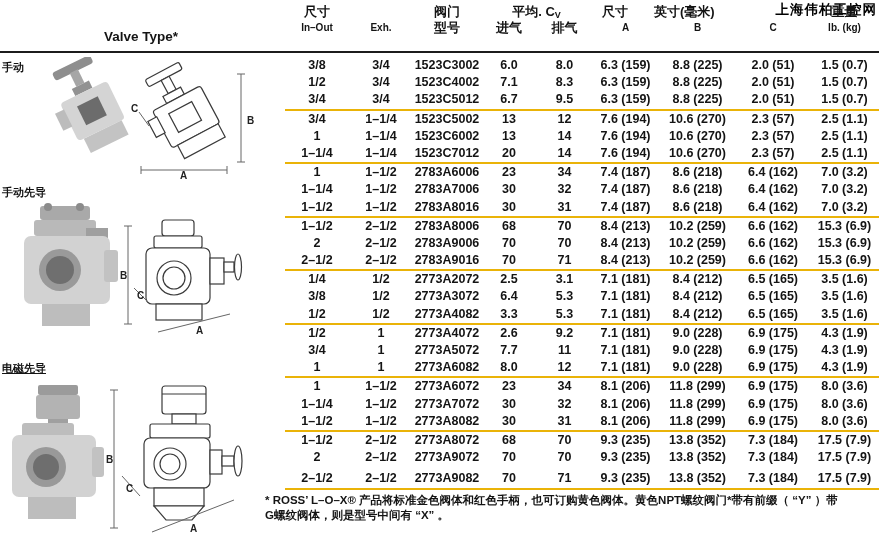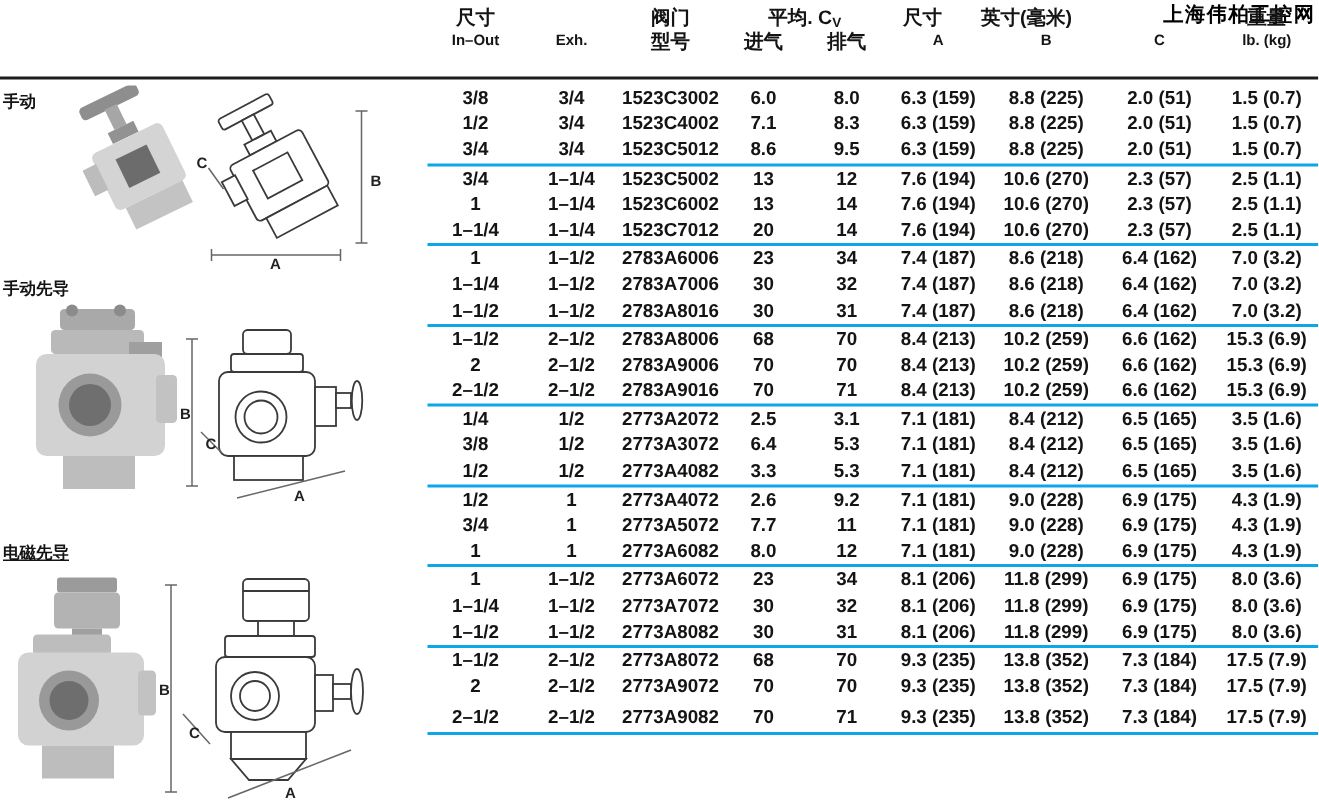--- a/index.html
+++ b/index.html
@@ -39,40 +39,41 @@
   .thead { position:absolute; top:3px; left:0; width:594px; }
   .h-line { height:16px; }
   .hcell {
     display:flex; align-items:flex-end; justify-content:center;
     font-weight:700; font-size:10px; line-height:15px; white-space:nowrap;
   }
   .hcell.cjk { font-size:13px; }
   .hcell sub { font-size:9px; line-height:9px; transform:translateY(1px); }
   .hcell.dims { justify-content:flex-start; padding-left:10px; gap:26px; }
   .tbody { position:absolute; top:57px; left:0; width:594px; }
-  .tgroup { border-bottom:2px solid #0ea5e9; }
+  .tgroup { border-bottom:2px solid #eab308; }
   .trow { height:17.2px; align-items:center; }
   .tcell {
     text-align:center; font-size:12.5px; font-weight:700;
     line-height:17.2px; white-space:nowrap;
   }
   .tgroup:last-child .trow:last-child { margin-top:4px; }
 
   .footnote {
     position:absolute; left:265px; top:493px; width:612px;
     font-size:11.5px; font-weight:700; line-height:15px;
   }
 </style>
 </head>
 <body>
 
 <div class="page">
 
   <div class="watermark">上海伟柏工控网</div>
 
+  <div class="vt-header">Valve Type*</div>
   <div class="rule-full"></div>
 
   <div class="section-label" id="sec-manual">手动</div>
   <div class="section-label" id="sec-manual-pilot">手动先导</div>
   <div class="section-label" id="sec-solenoid-pilot">电磁先导</div>
 
   <svg class="illus" style="left:46px;top:57px" width="86" height="112" viewBox="0 0 86 112">
     <g transform="rotate(-26 43 58)">
       <rect x="28" y="4" width="42" height="9" rx="3" fill="#8e8e8e"></rect>
       <rect x="44" y="12" width="9" height="15" fill="#a6a6a6"></rect>
@@ -232,21 +233,21 @@
             <div class="tcell">8.3</div>
             <div class="tcell">6.3 (159)</div>
             <div class="tcell">8.8 (225)</div>
             <div class="tcell">2.0 (51)</div>
             <div class="tcell">1.5 (0.7)</div>
           </div>
           <div class="trow">
             <div class="tcell">3/4</div>
             <div class="tcell">3/4</div>
             <div class="tcell">1523C5012</div>
-            <div class="tcell">8.6</div>
+            <div class="tcell">6.7</div>
             <div class="tcell">9.5</div>
             <div class="tcell">6.3 (159)</div>
             <div class="tcell">8.8 (225)</div>
             <div class="tcell">2.0 (51)</div>
             <div class="tcell">1.5 (0.7)</div>
           </div>
         </div>
         <div class="tgroup">
           <div class="trow">
             <div class="tcell">3/4</div>
@@ -488,14 +489,18 @@
             <div class="tcell">71</div>
             <div class="tcell">9.3 (235)</div>
             <div class="tcell">13.8 (352)</div>
             <div class="tcell">7.3 (184)</div>
             <div class="tcell">17.5 (7.9)</div>
           </div>
         </div>
       </div>
   </div>
 
+  <div class="footnote">
+    <div>* ROSS’ L–O–X® 产品将标准金色阀体和红色手柄，也可订购黄色阀体。黄色NPT螺纹阀门*带有前缀（ “Y” ）带</div>
+    <div>G螺纹阀体，则是型号中间有 “X” 。</div>
+  </div>
 
 </div>
 
 </body></html>

